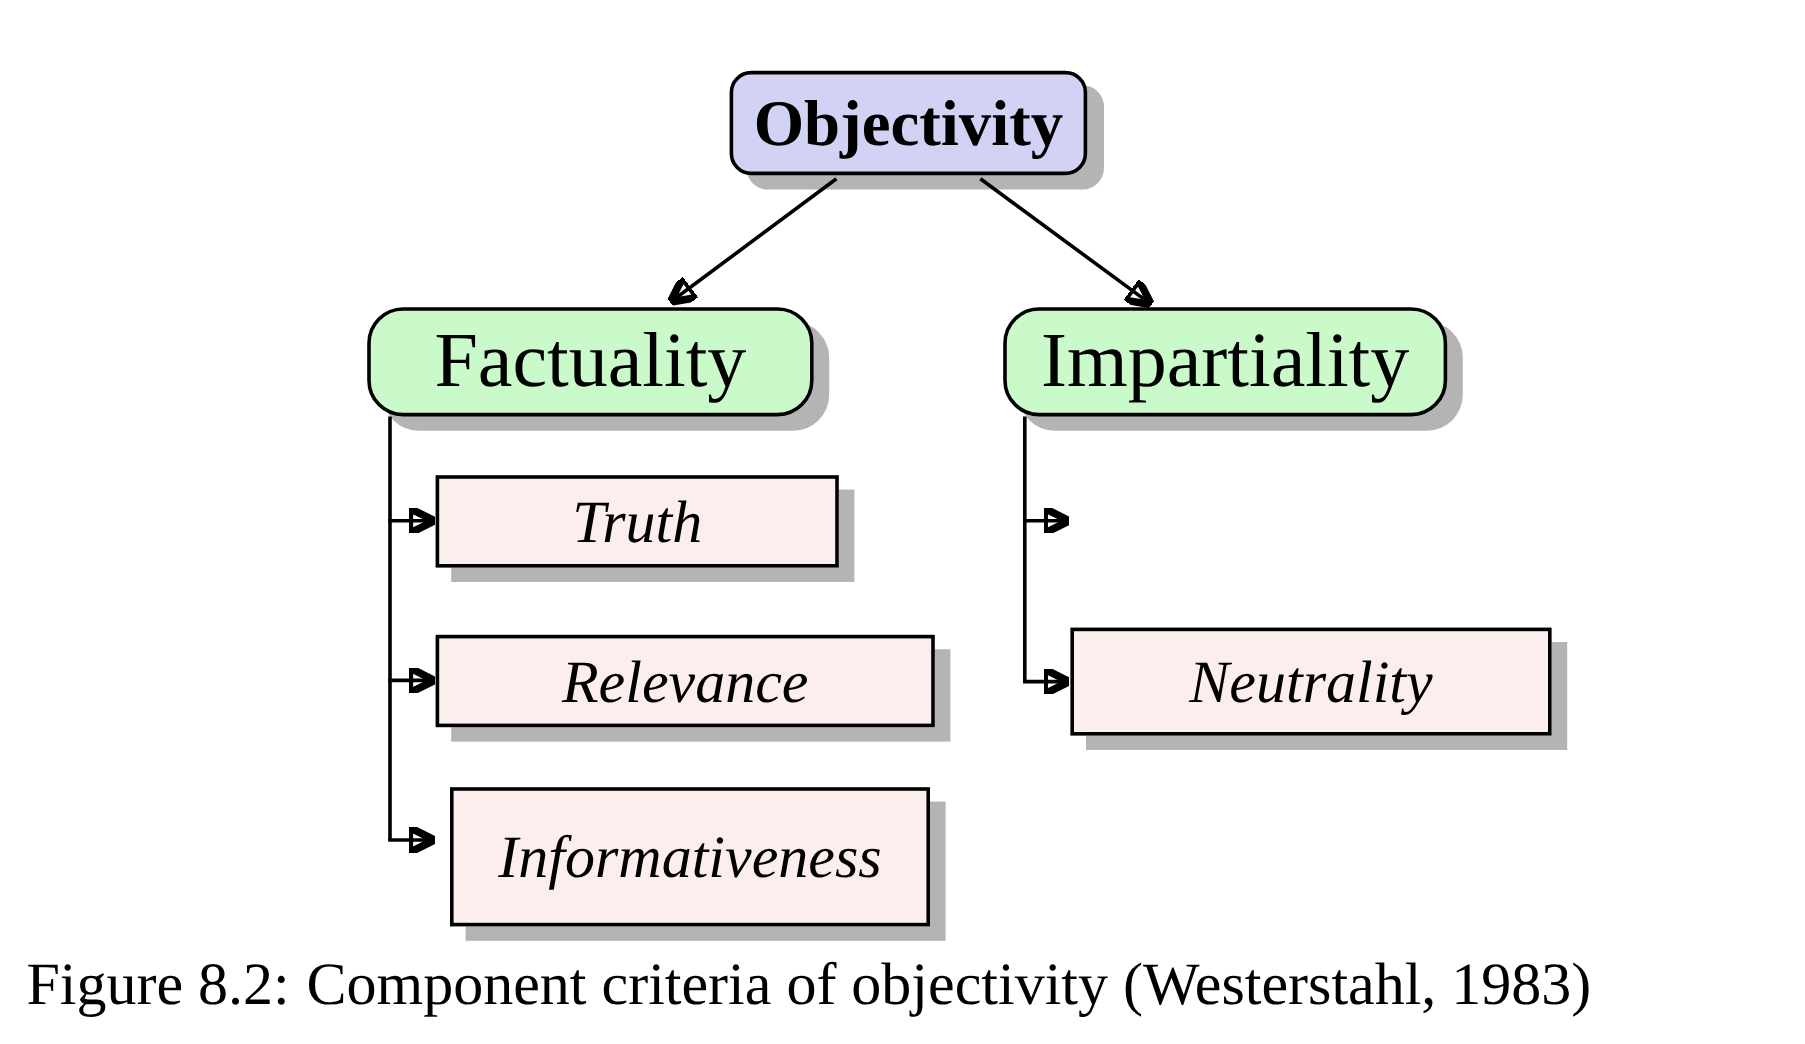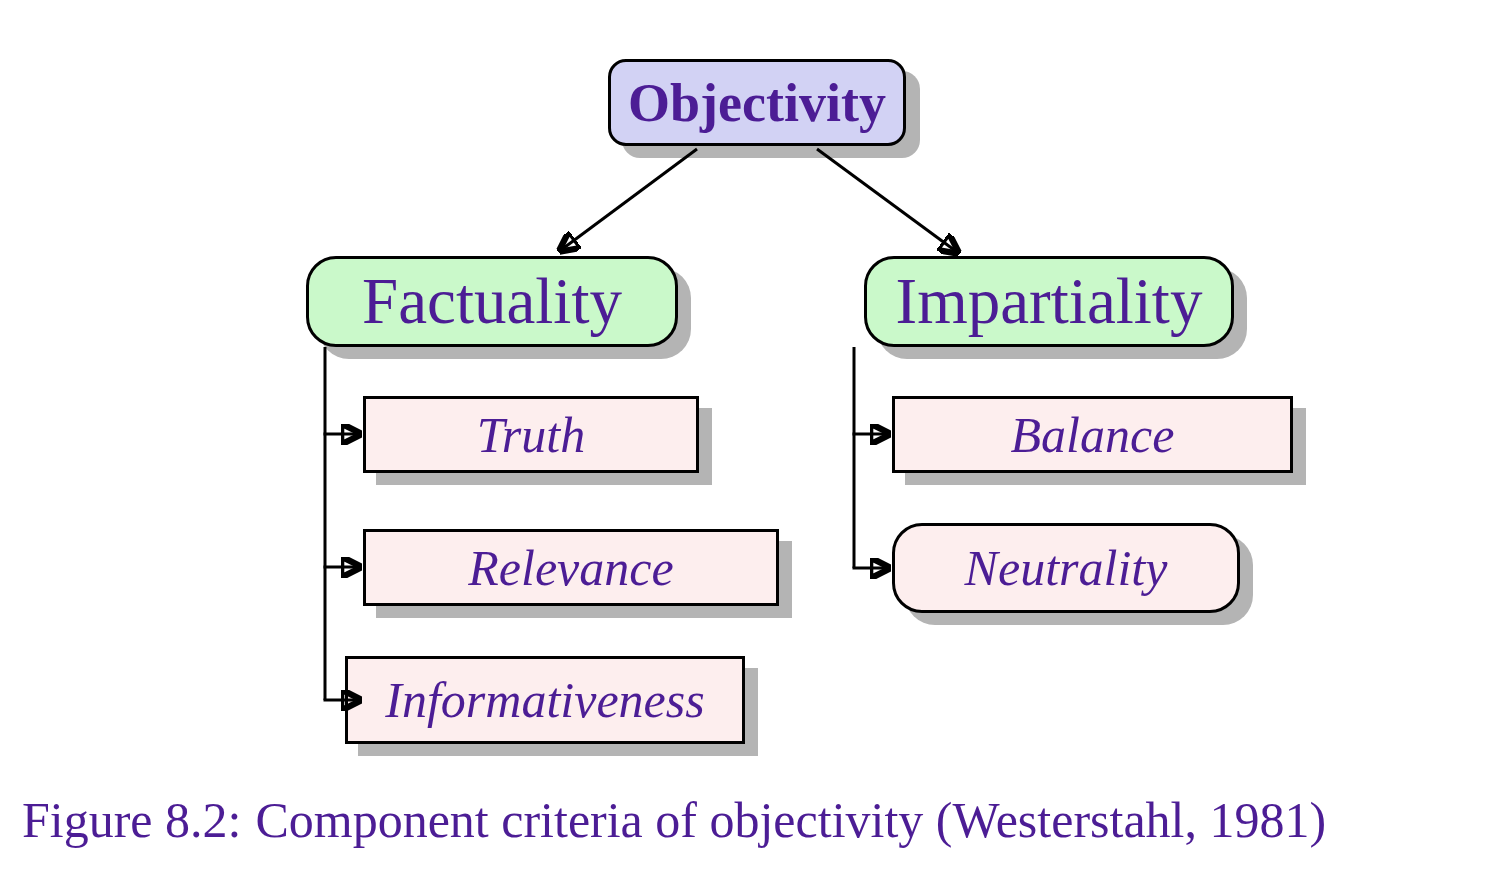--- a/index.html
+++ b/index.html
@@ -7,21 +7,21 @@
     padding: 0;
     background: #ffffff;
   }
   #stage {
     position: relative;
     width: 1504px;
     height: 870px;
     background: #ffffff;
     overflow: hidden;
     font-family: "Liberation Serif", serif;
-    color: #4c1d95;
+    color: #000000;
   }
   .node {
     position: absolute;
     display: flex;
     align-items: center;
     justify-content: center;
     box-sizing: border-box;
     border: 3px solid #000000;
     text-align: center;
     white-space: nowrap;
@@ -41,26 +41,26 @@
     box-shadow: 13px 12px 0 0 #b4b4b4;
   }
   .node.leaf {
     background: #fdeeee;
     font-style: italic;
     font-size: 50px;
     box-shadow: 13px 12px 0 0 #b4b4b4;
   }
   #node-objectivity    { left: 608px; top: 59px;  width: 298px; height: 87px; }
   #node-factuality     { left: 306px; top: 256px; width: 372px; height: 91px; }
-  #node-impartiality   { left: 836px; top: 256px; width: 370px; height: 91px; margin-left: 28px; }
+  #node-impartiality   { left: 836px; top: 256px; width: 370px; height: 91px; }
   #node-truth          { left: 363px; top: 396px; width: 336px; height: 77px; }
   #node-relevance      { left: 363px; top: 529px; width: 416px; height: 77px; }
-  #node-informativeness{ left: 345px; top: 656px; width: 400px; height: 88px; }
+  #node-informativeness{ left: 375px; top: 656px; width: 400px; height: 116px; }
   #node-balance        { left: 892px; top: 396px; width: 401px; height: 77px; }
-  #node-neutrality     { left: 892px; top: 523px; width: 348px; height: 90px; border-radius: 30px; }
+  #node-neutrality     { left: 892px; top: 523px; width: 401px; height: 90px; }
 
   #connector-layer {
     position: absolute;
     left: 0; top: 0;
     width: 1504px;
     height: 870px;
     z-index: 2;
     pointer-events: none;
   }
   #connector-layer path,
@@ -104,23 +104,20 @@
   </div>
 
   <div class="node leaf" id="node-relevance">
     <span>Relevance</span>
   </div>
 
   <div class="node leaf" id="node-informativeness">
     <span>Informativeness</span>
   </div>
 
-  <div class="node leaf" id="node-balance">
-    <span>Balance</span>
-  </div>
 
   <div class="node leaf" id="node-neutrality">
     <span>Neutrality</span>
   </div>
 
   <svg id="connector-layer" width="1504" height="870" viewBox="0 0 1504 870" xmlns="http://www.w3.org/2000/svg">
     <defs>
       <marker id="arrow" viewBox="0 0 10 10" refX="8.5" refY="5" markerWidth="7" markerHeight="7" orient="auto-start-reverse">
         <path d="M0,0 L10,5 L0,10 z" fill="#000000" stroke="none"></path>
       </marker>
@@ -133,16 +130,16 @@
     <line x1="323.5" y1="434" x2="359" y2="434" marker-end="url(#arrow)"></line>
     <line x1="323.5" y1="567" x2="359" y2="567" marker-end="url(#arrow)"></line>
     <line x1="323.5" y1="700" x2="359" y2="700" marker-end="url(#arrow)"></line>
 
     <line x1="854" y1="347" x2="854" y2="568"></line>
     <line x1="852.5" y1="434" x2="888" y2="434" marker-end="url(#arrow)"></line>
     <line x1="852.5" y1="568" x2="888" y2="568" marker-end="url(#arrow)"></line>
   </svg>
 
   <div id="figure-caption">
-    <span class="cap-label">Figure 8.2:</span><span>Component criteria of objectivity (Westerstahl, 1981)</span>
+    <span class="cap-label">Figure 8.2:</span><span>Component criteria of objectivity (Westerstahl, 1983)</span>
   </div>
 
 </div>
 
 </body></html>

